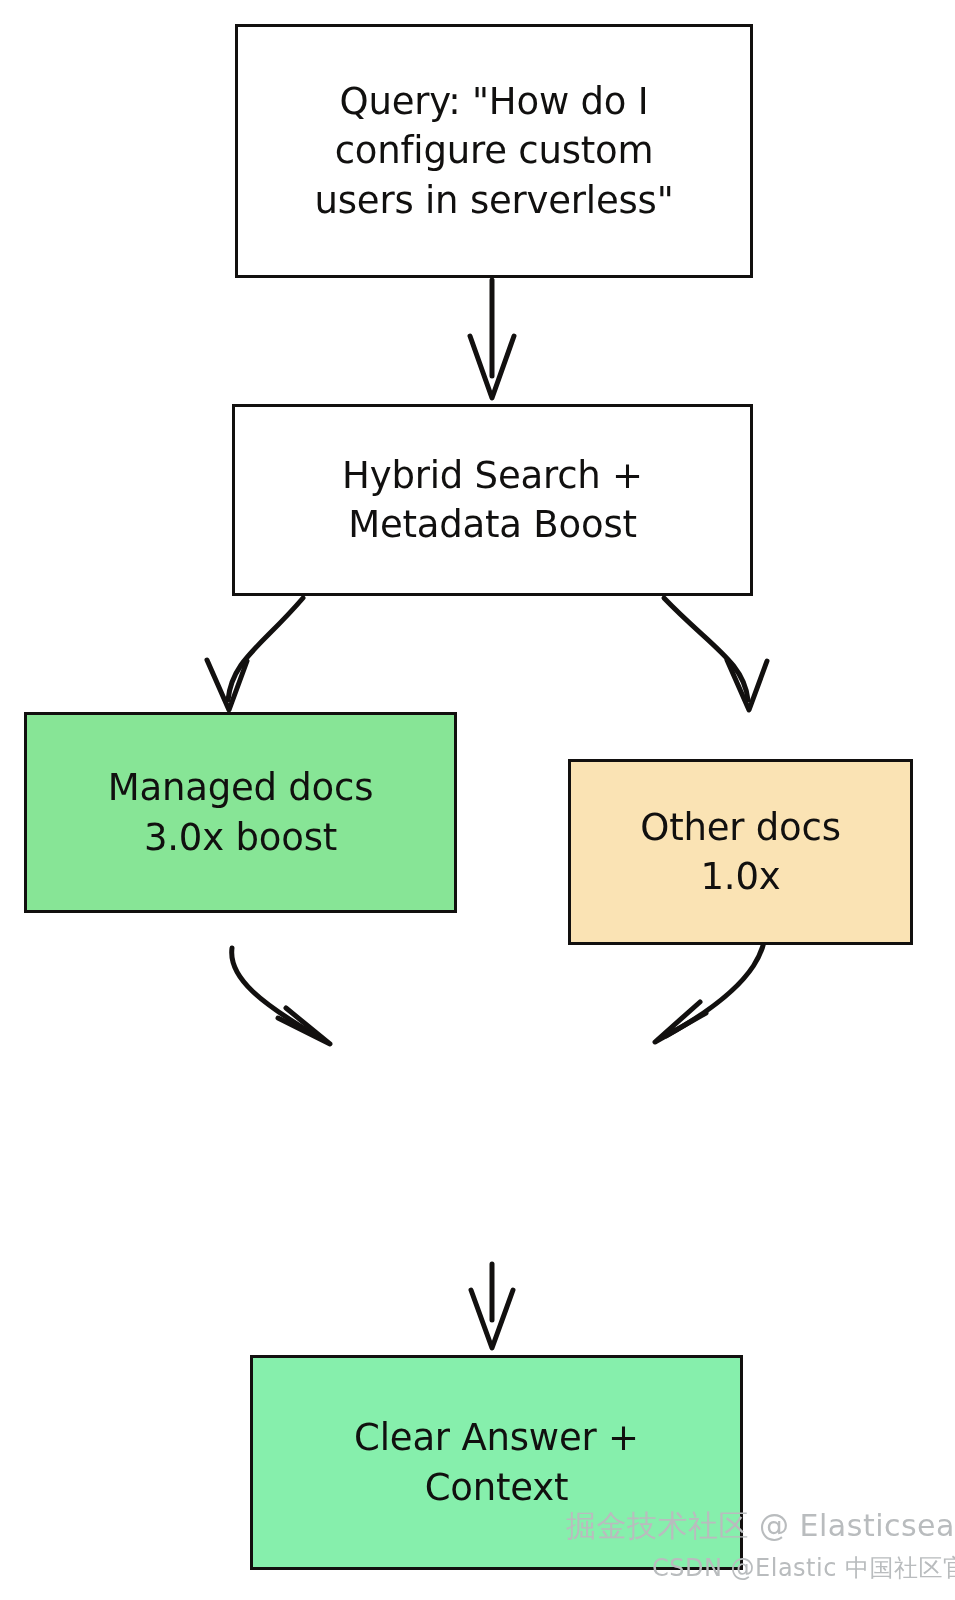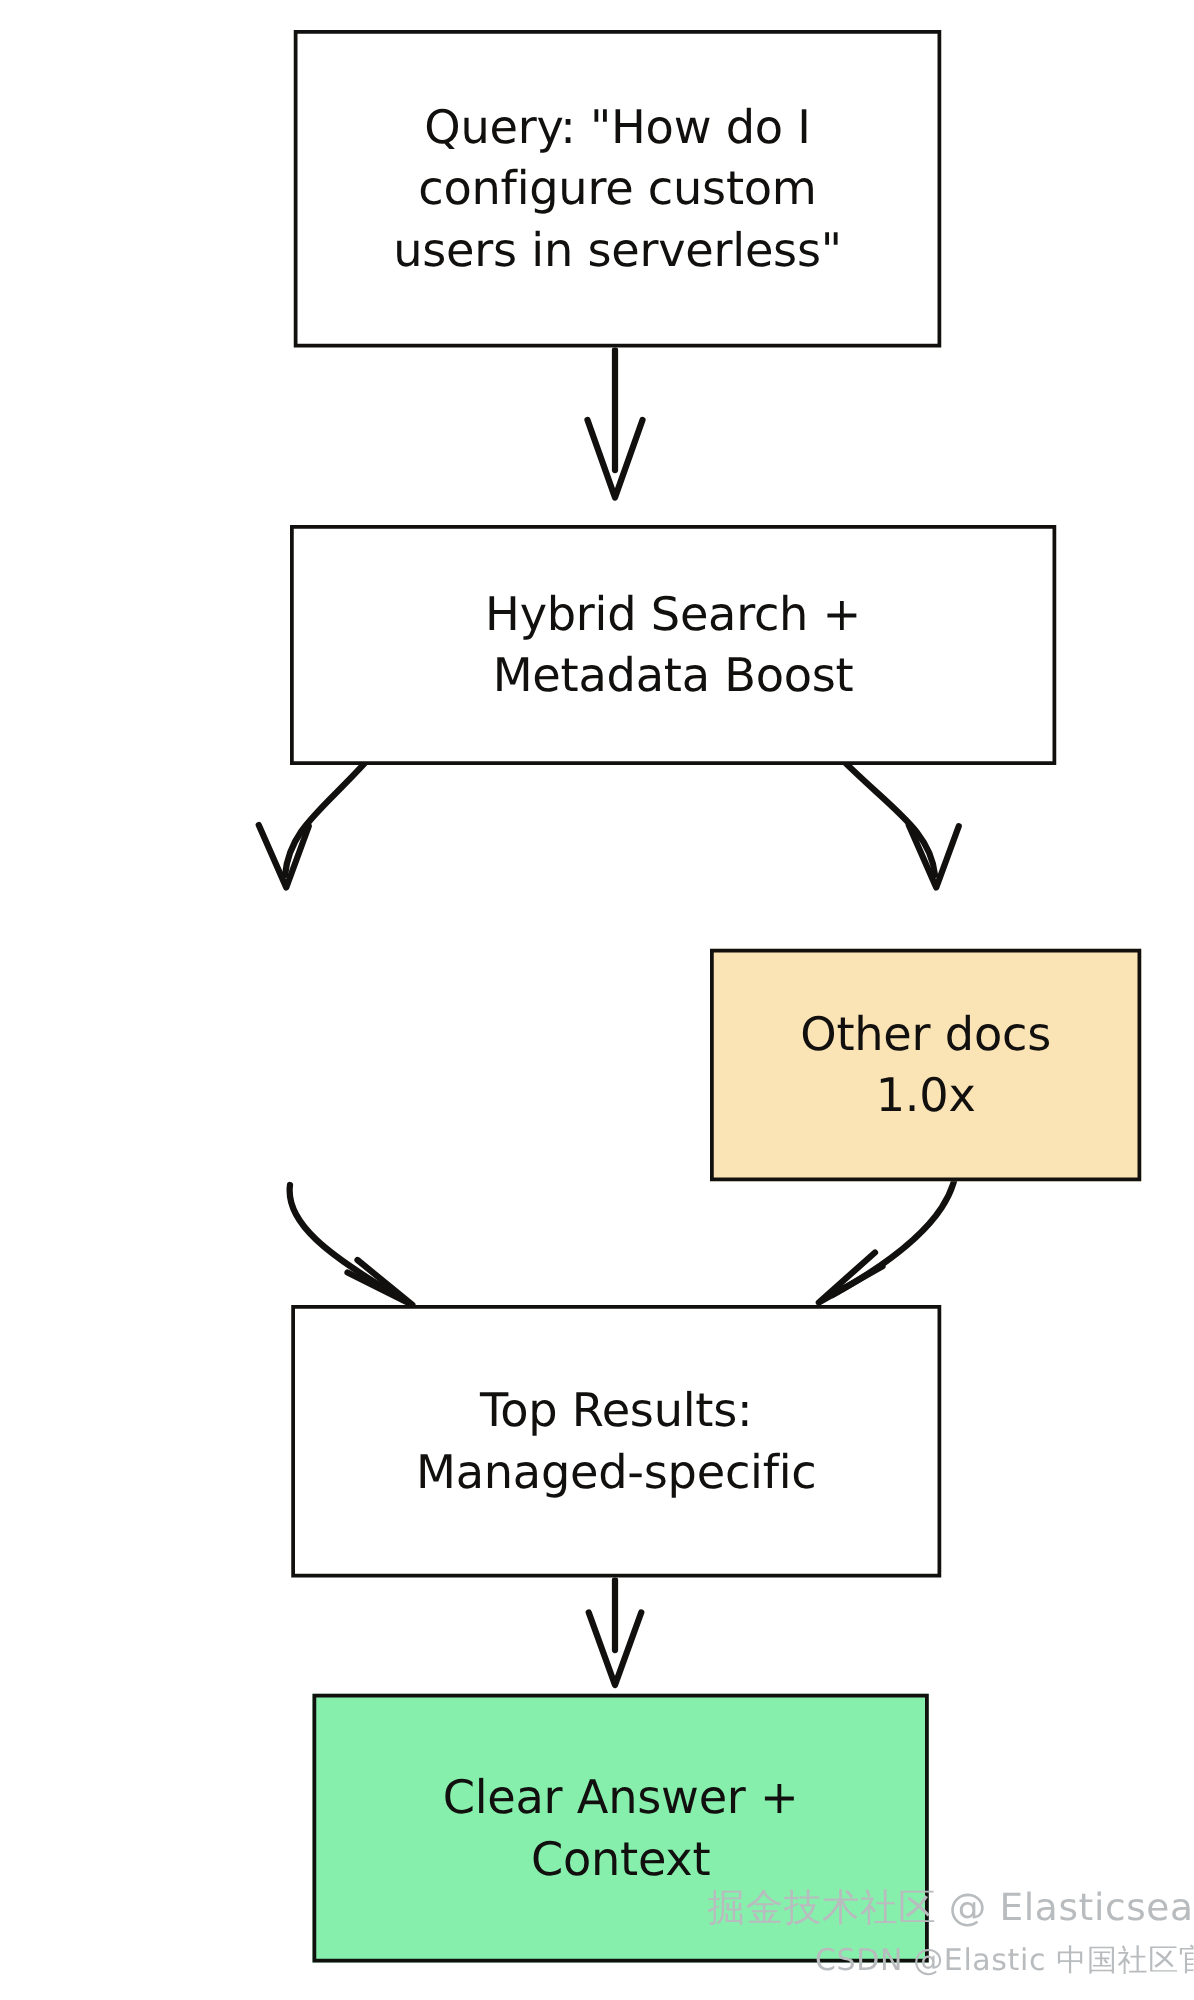--- a/index.html
+++ b/index.html
@@ -32,21 +32,21 @@
     letter-spacing: -0.2px;
     white-space: pre-line;
     padding: 4px 10px;
   }
   .node-white { background: #ffffff; }
   .node-green { background: #87e596; }
   .node-orange { background: #fae3b4; margin-top: 47px; }
   .node-mint  { background: #86efac; }
 
   #n-query    { left: 235px; top: 24px;   width: 518px; height: 254px; }
-  #n-hybrid   { left: 232px; top: 404px;  width: 613px; height: 192px; margin-top: 16px; }
+  #n-hybrid   { left: 232px; top: 404px;  width: 521px; height: 192px; }
   #n-managed  { left: 24px;  top: 712px;  width: 433px; height: 201px; }
   #n-other    { left: 568px; top: 712px;  width: 345px; height: 186px; }
   #n-top      { left: 233px; top: 1044px; width: 520px; height: 218px; }
   #n-answer   { left: 250px; top: 1355px; width: 493px; height: 215px; }
 
   svg#edges {
     position: absolute;
     left: 0;
     top: 0;
     width: 955px;
@@ -123,26 +123,26 @@
     </g>
   </svg>
 
   <div class="node node-white" id="n-query">Query: "How do I
 configure custom
 users in serverless"</div>
 
   <div class="node node-white" id="n-hybrid">Hybrid Search +
 Metadata Boost</div>
 
+  <div class="node node-green" id="n-managed">Managed docs
+3.0x boost</div>
 
   <div class="node node-orange" id="n-other">Other docs
 1.0x</div>
 
-  <div class="node node-white" id="n-top">Top Results:
-Managed-specific</div>
 
   <div class="node node-mint" id="n-answer">Clear Answer +
 Context</div>
 
   <div class="watermark" id="wm-top">掘金技术社区 @ Elasticsearch</div>
 
   <div class="watermark" id="wm-bottom">CSDN @Elastic 中国社区官方博客</div>
 
 </div>
 

